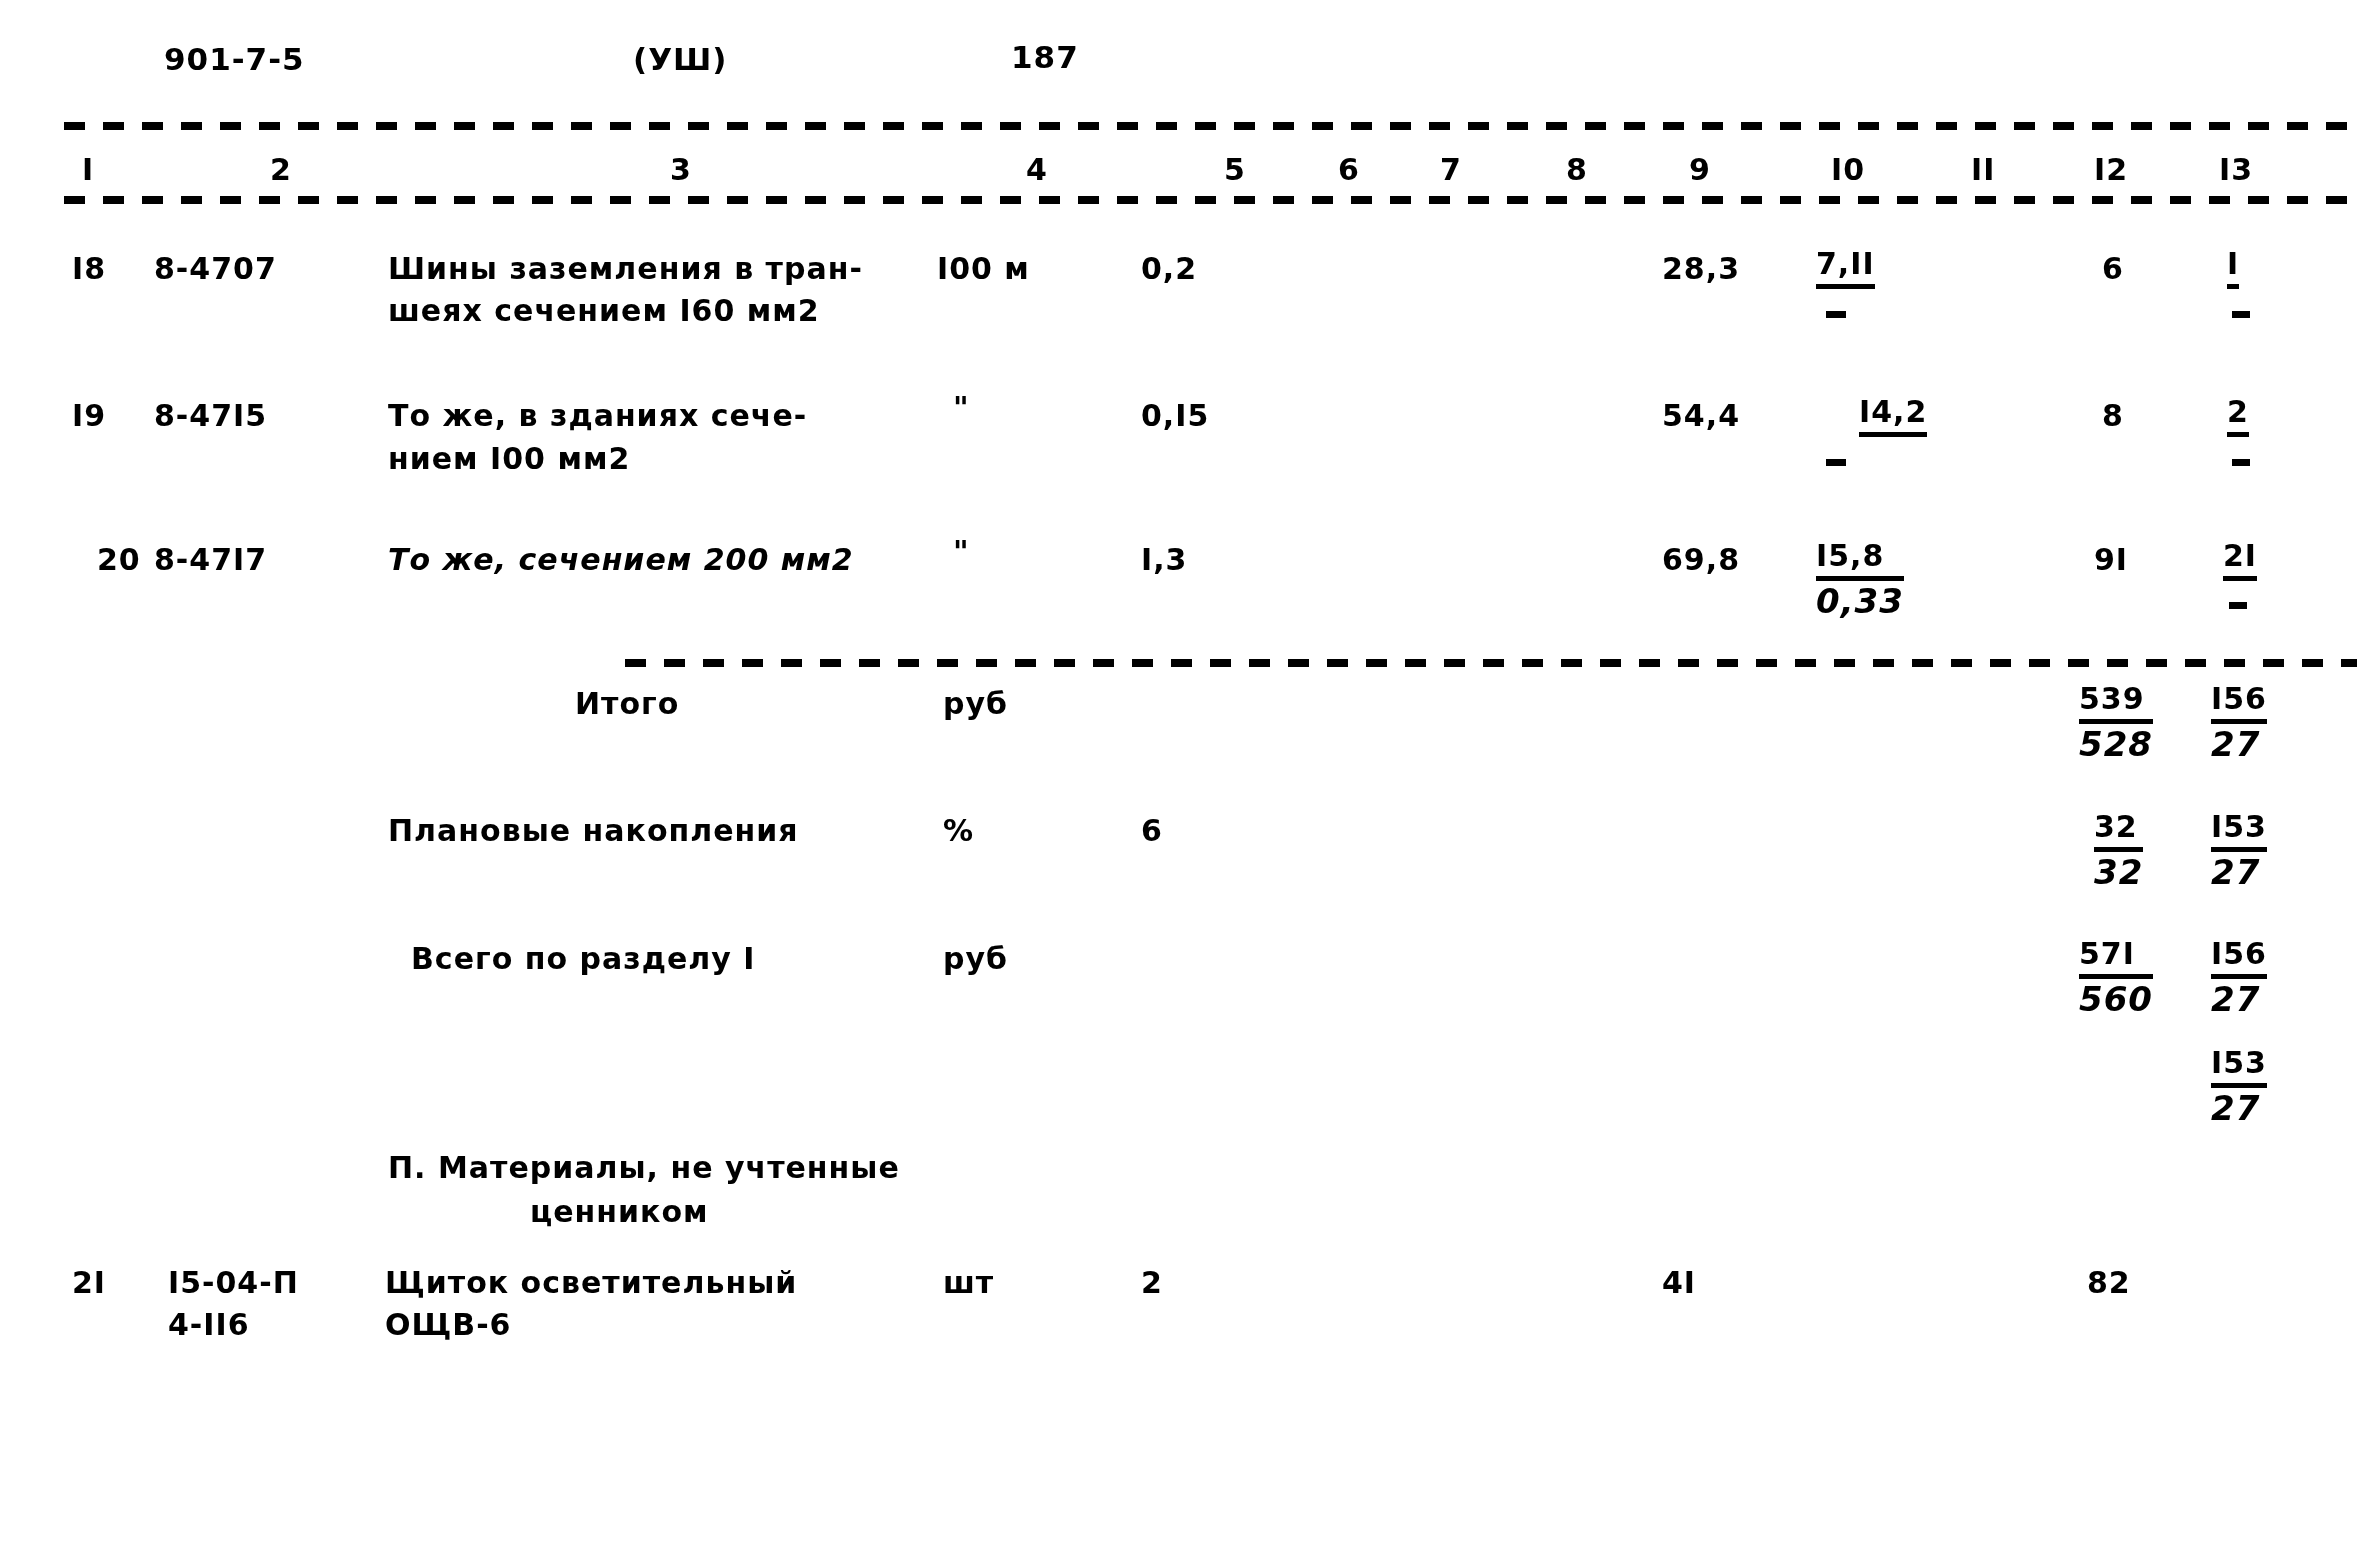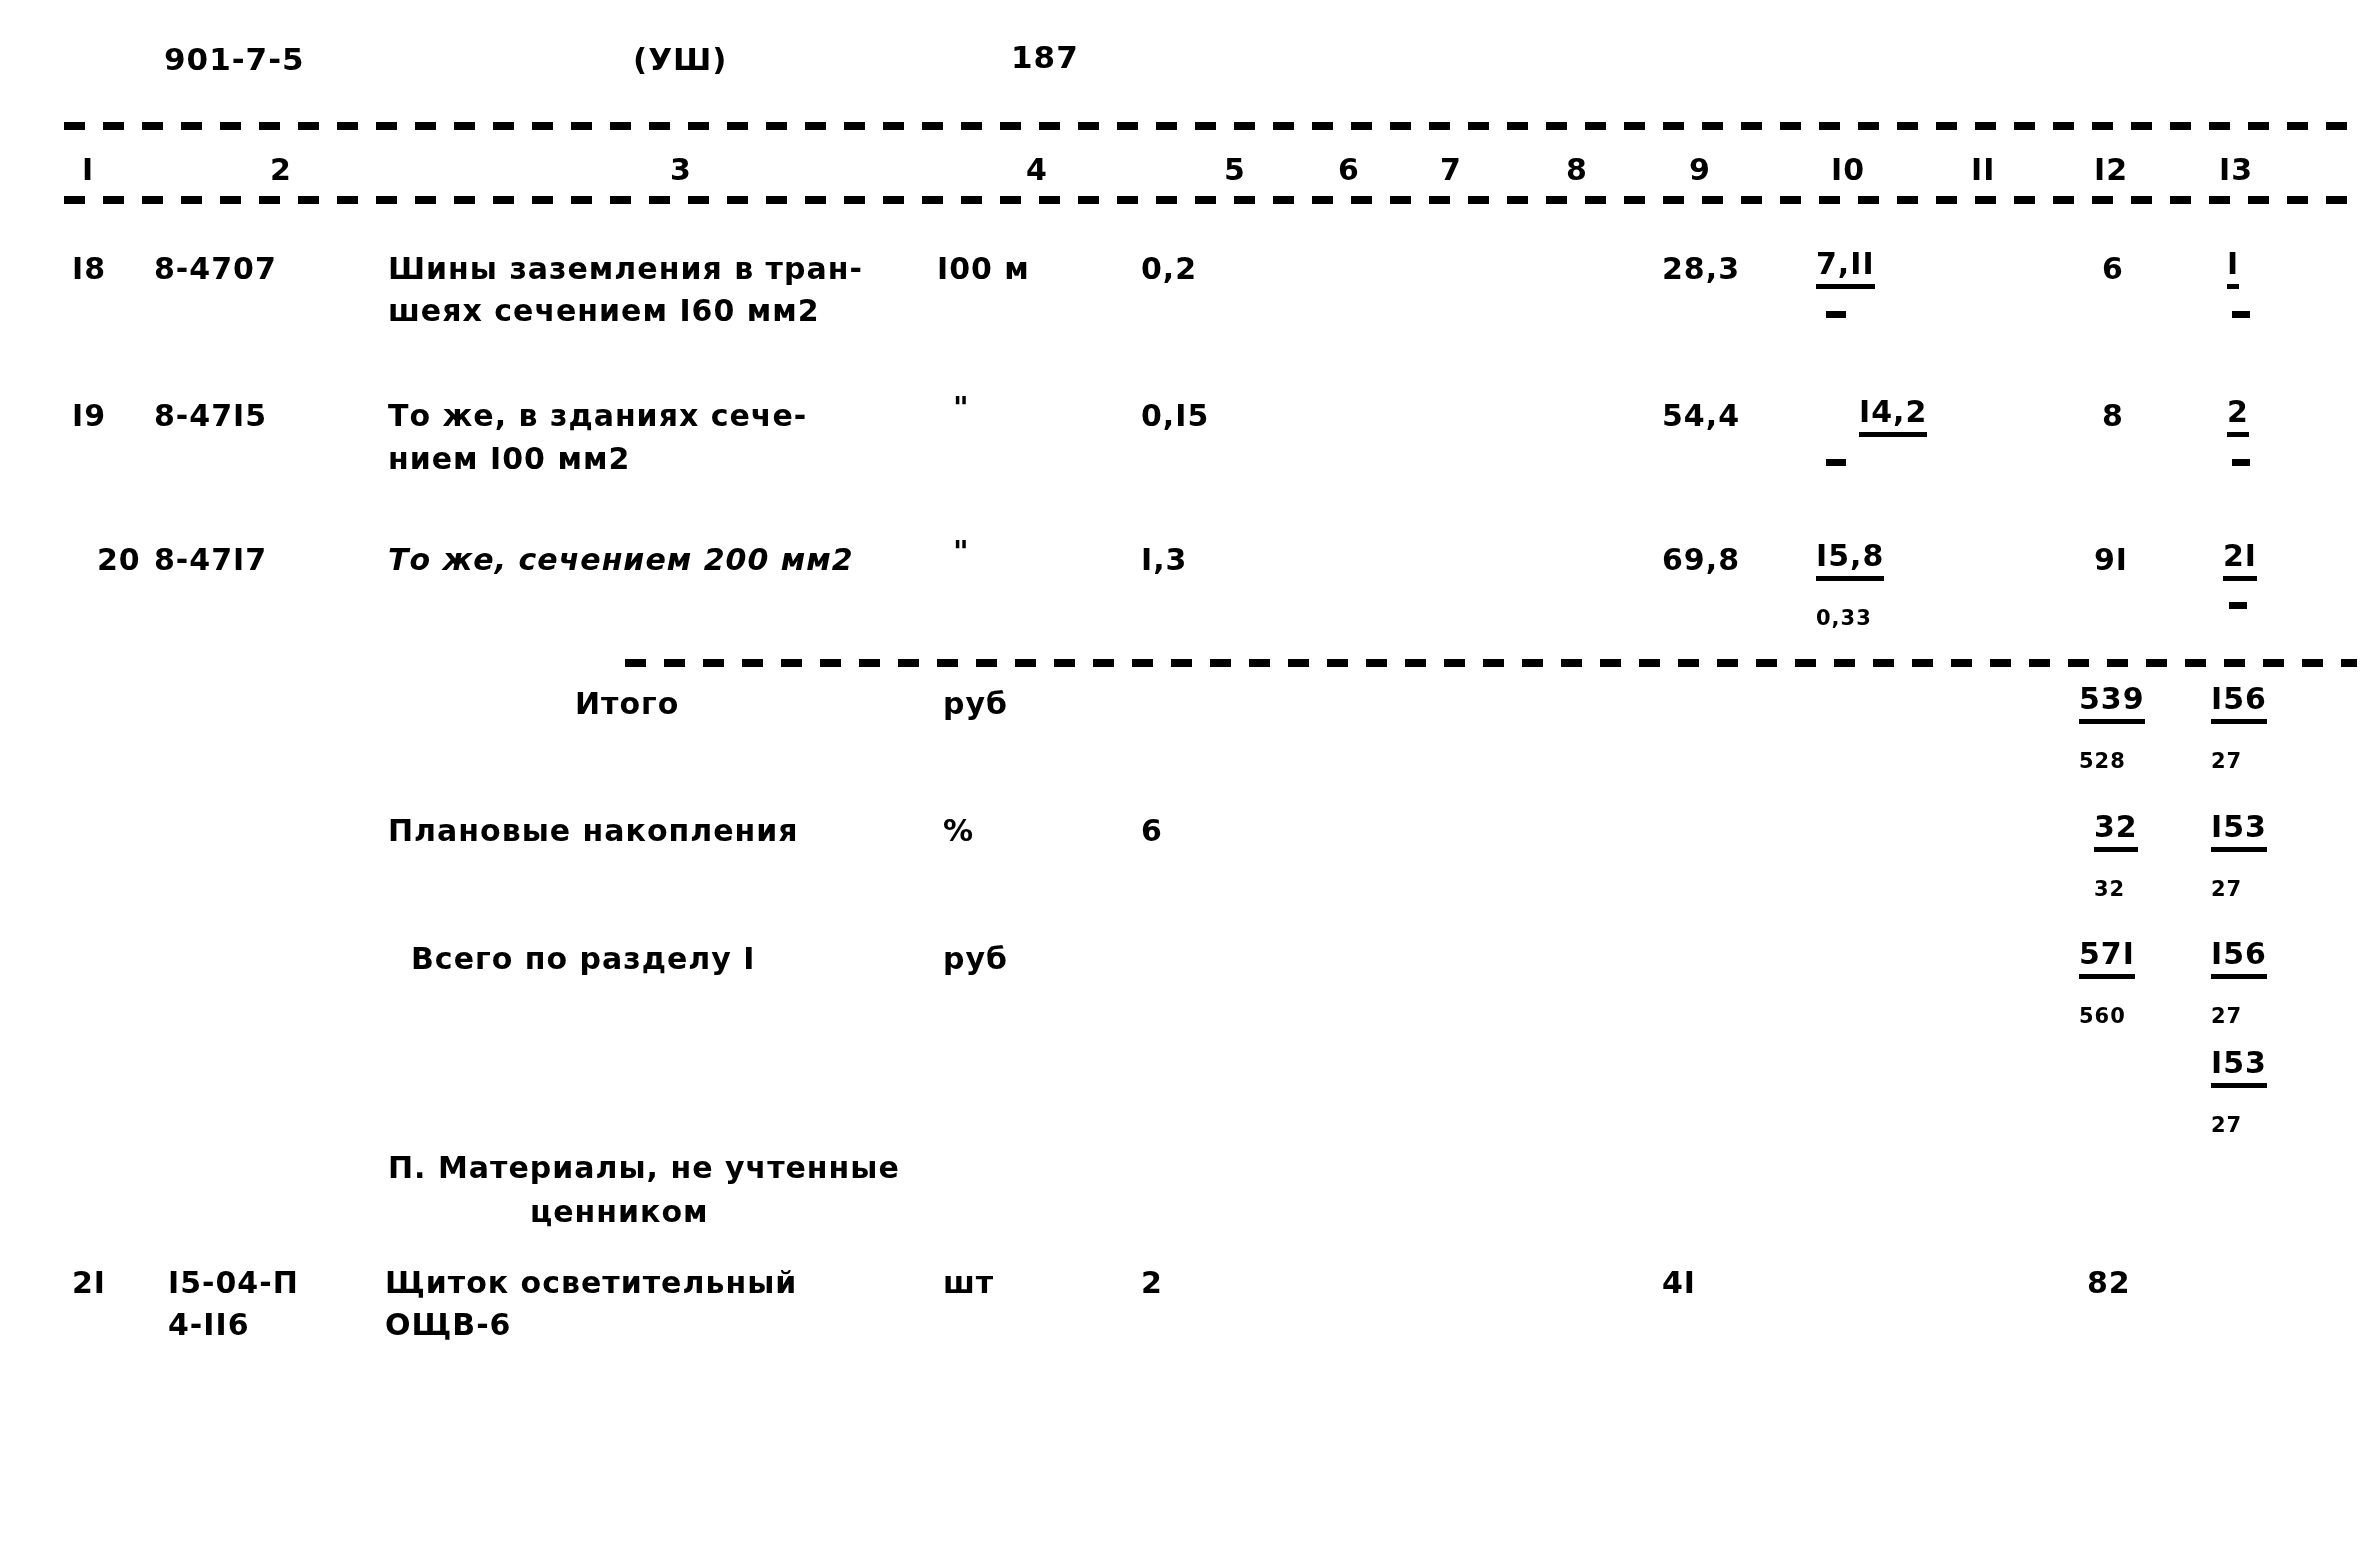--- a/index.html
+++ b/index.html
@@ -50,23 +50,24 @@
   .frac { position: absolute; text-align: left; }
   .frac .top {
     display: block;
     font-size: 30px;
     line-height: 38px;
     border-bottom: 5px solid #000;
     padding-bottom: 0.8px;
   }
   .frac .bot {
     display: block;
-    font-size: 21px;
+    font-size: 34px;
     line-height: 41px;
-    padding-top: 17px;
+    padding-top: 0;
+    font-style: italic;
   }
 
   
   .stub {
     position: absolute;
     height: 6.6px;
     background: #000;
   }
 </style>
 </head>

